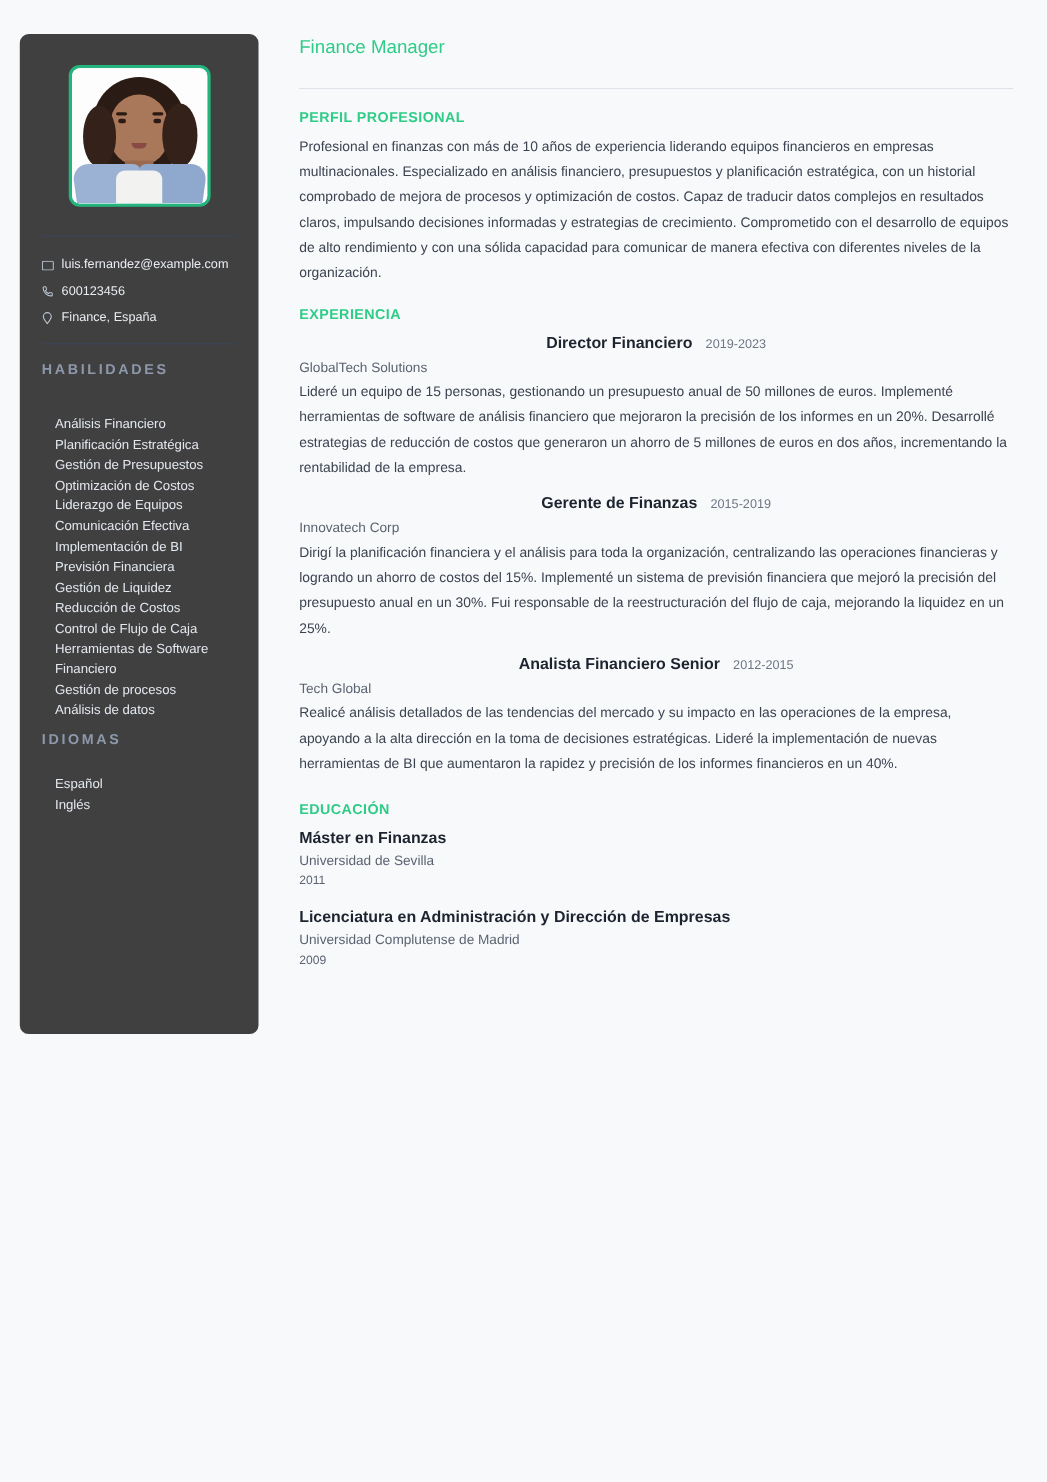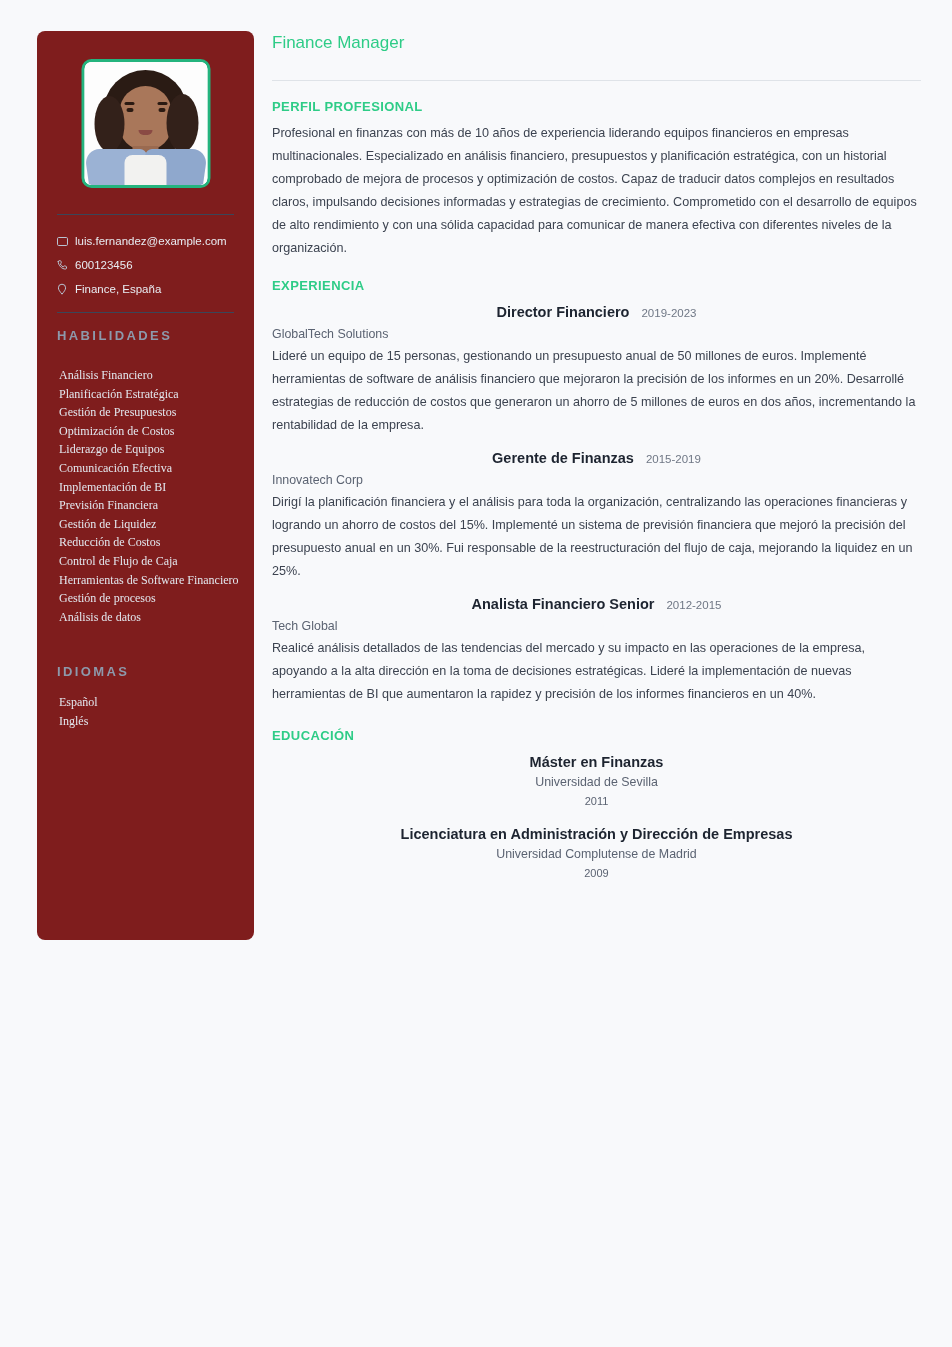--- a/index.html
+++ b/index.html
@@ -17,25 +17,25 @@
 
   .page {
     position: relative;
     width: 952px;
     height: 1347px;
   }
 
   
   .sidebar {
     position: absolute;
-    left: 37px;
+    left: 18px;
     top: 31px;
     width: 217px;
     height: 909px;
-    background: #7f1d1d;
+    background: #404040;
     border-radius: 8px;
     box-sizing: border-box;
     padding: 0;
   }
 
   .photo-wrap {
     position: absolute;
     left: 50%;
     transform: translateX(-50%);
     top: 28px;
@@ -122,24 +122,23 @@
     font-weight: bold;
     letter-spacing: 2.4px;
   }
   .sb-heading.skills { top: 297px; }
   .sb-heading.langs  { top: 633px; }
 
   .sb-list {
     position: absolute;
     left: 20px;
     width: 182px;
-    margin: 2px;
+    margin: 12px;
     padding: 0;
     list-style: none;
-    font-family: Liberation Serif, serif;
   }
   .sb-list.skills { top: 333px; }
   .sb-list.langs  { top: 660px; }
   .sb-list li {
     color: #e3e8ef;
     font-size: 12px;
     line-height: 18.6px;
     margin-bottom: 0;
   }
 
@@ -215,21 +214,21 @@
     line-height: 20px;
     margin-top: 1px;
   }
   .entry-desc {
     font-size: 12.6px;
     color: #3c4350;
     line-height: 23px;
     margin-top: 1px;
   }
 
-  .edu-entry { margin-top: 12px; text-align: center; }
+  .edu-entry { margin-top: 12px; }
   .edu-entry.first { margin-top: 6px; }
   .edu-degree {
     font-size: 14.5px;
     font-weight: bold;
     color: #1d2430;
     line-height: 22px;
   }
   .edu-school {
     font-size: 12.4px;
     color: #5b6372;

